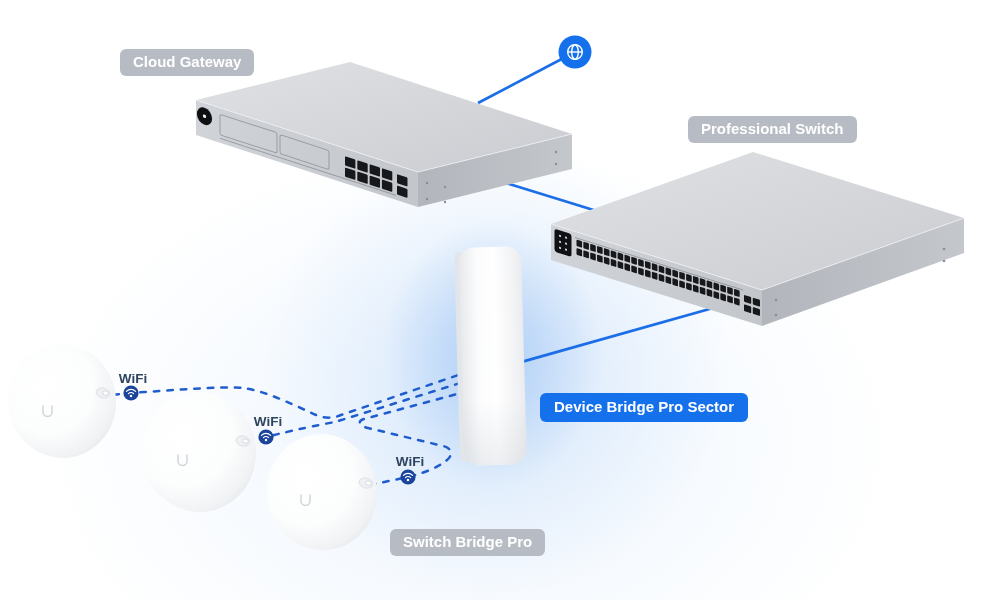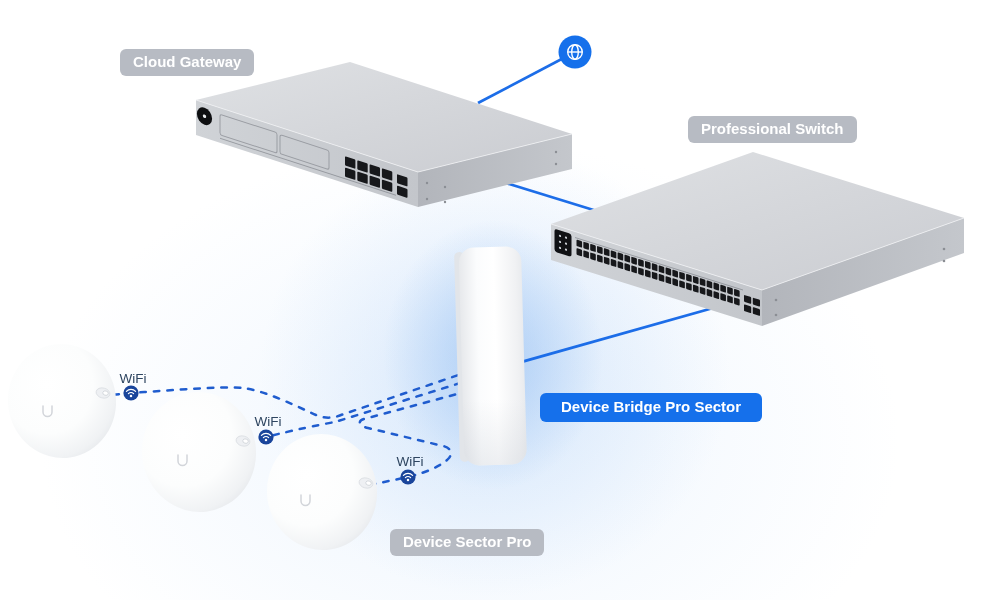--- a/index.html
+++ b/index.html
@@ -12,24 +12,24 @@
       radial-gradient(430px 300px at 470px 440px, rgba(216,233,252,.45), rgba(216,233,252,0) 100%),
       #ffffff;
     border-radius: 18px;
   }
   svg.scene{position:absolute;left:0;top:0;}
   .tag{
     position:absolute;padding:4px 13px;border-radius:6px;white-space:nowrap;
     font-size:15px;font-weight:600;line-height:1.25;
     color:var(--label-text,#fff);background:var(--label-gray,#b7bbc3);
   }
-  .tag.blue{background:var(--accent,#1570eb);font-weight:700;padding:5px 21px;}
+  .tag.blue{background:var(--accent,#1570eb);font-weight:700;padding:5px 14px;}
   .wifi-label{
     position:absolute;transform:translate(-50%,-50%);
-    font-size:13.5px;font-weight:400;color:var(--wifi-text,#2e4560);
+    font-size:13.5px;font-weight:700;color:var(--wifi-text,#2e4560);
   }
   .solid-line{stroke:var(--solid-line,#1c6de8);stroke-width:2.7;fill:none;}
   .dashed-line{stroke:var(--dashed-line,#1f5cce);stroke-width:2.5;fill:none;
     stroke-dasharray:5.5 8;stroke-linecap:round;}
   .port{fill:#17181b;}
   .screw{fill:#8b8e94;}
   .edge-hi{stroke:#eef0f2;stroke-width:1;fill:none;opacity:.85;}
   .groove{stroke:#5a5e66;stroke-width:1;opacity:.45;}
 </style>
 </head>
@@ -255,19 +255,19 @@
       <path d="M -4.6 -1.6 A 6.4 6.4 0 0 1 4.6 -1.6"></path>
       <path d="M -2.6 0.6 A 3.7 3.7 0 0 1 2.6 0.6"></path>
     </g>
     <circle cy="2.9" r="1.25" fill="#ffffff"></circle>
   </g>
 </svg>
 
 <div class="tag" style="left:120px;top:49px;">Cloud Gateway</div>
 <div class="tag" style="left:688px;top:116px;">Professional Switch</div>
 <div class="tag blue" style="left:540px;top:393px;">Device Bridge Pro Sector</div>
-<div class="tag" style="left:390px;top:529px;">Device Sector Pro</div>
+<div class="tag" style="left:390px;top:529px;">Switch Bridge Pro</div>
 
 <div class="wifi-label" style="left:133px;top:378px;">WiFi</div>
 <div class="wifi-label" style="left:268px;top:421px;">WiFi</div>
 <div class="wifi-label" style="left:410px;top:461px;">WiFi</div>
 
 </div>
 
 </body></html>

